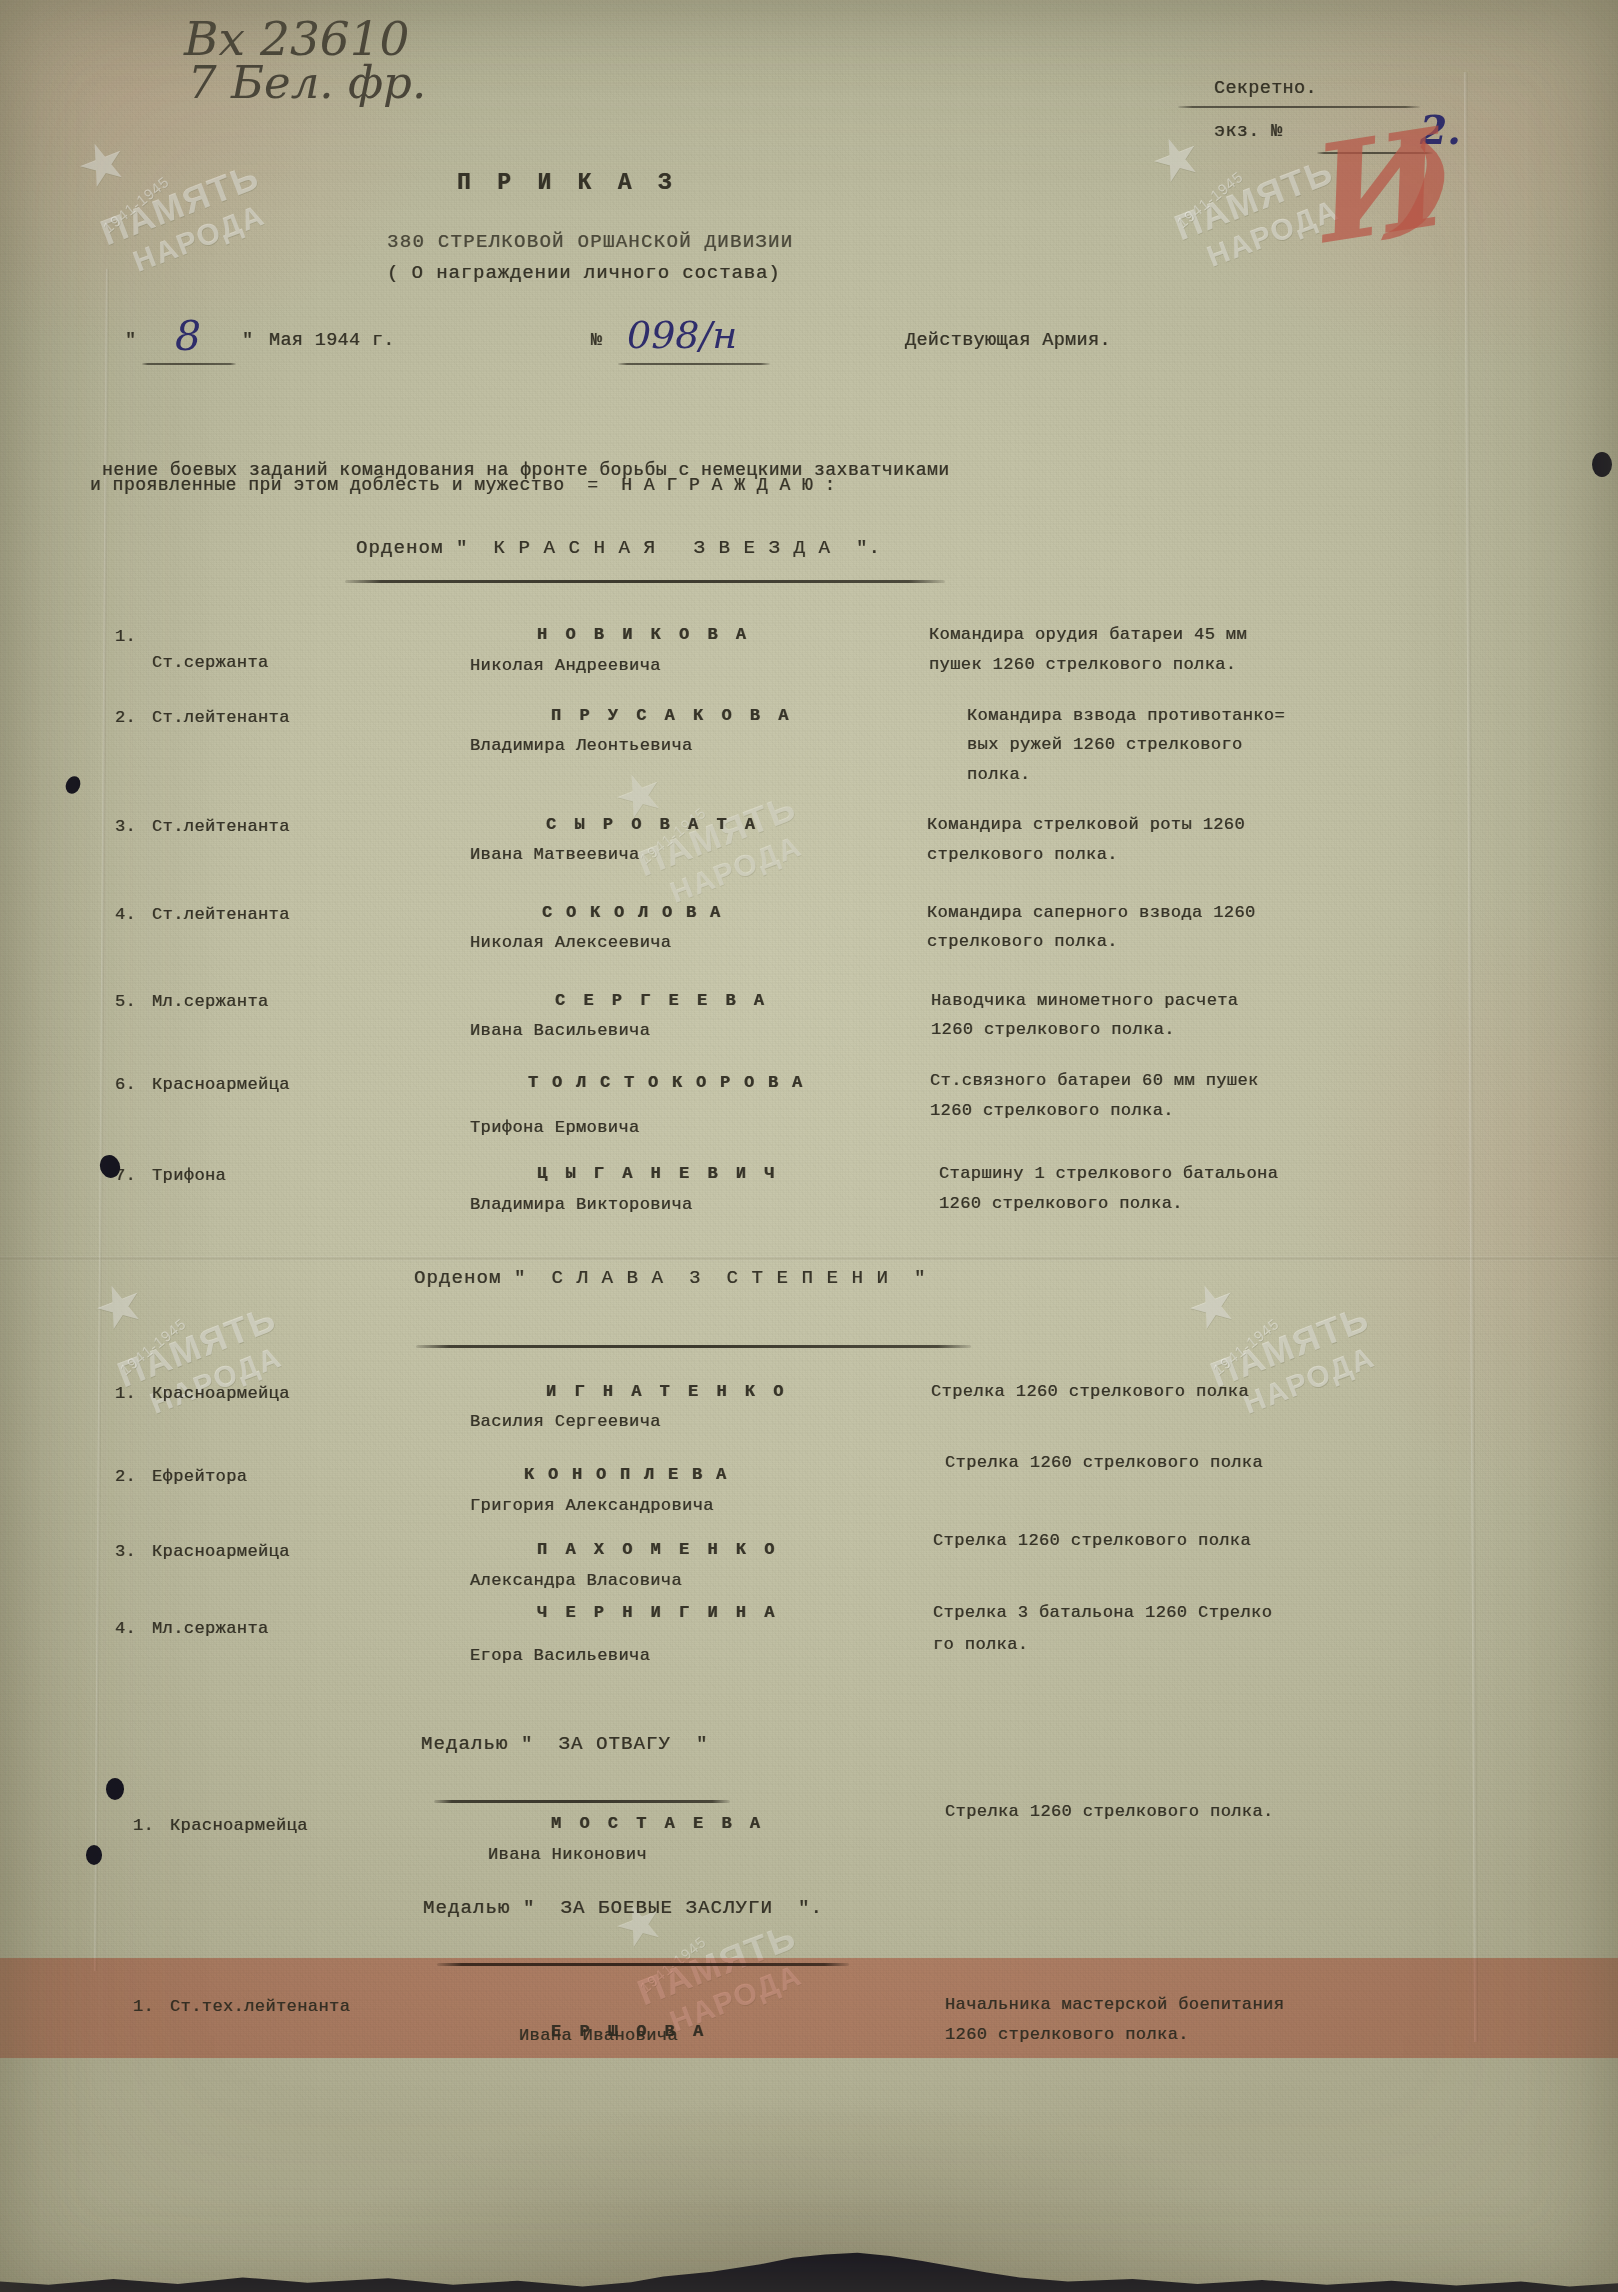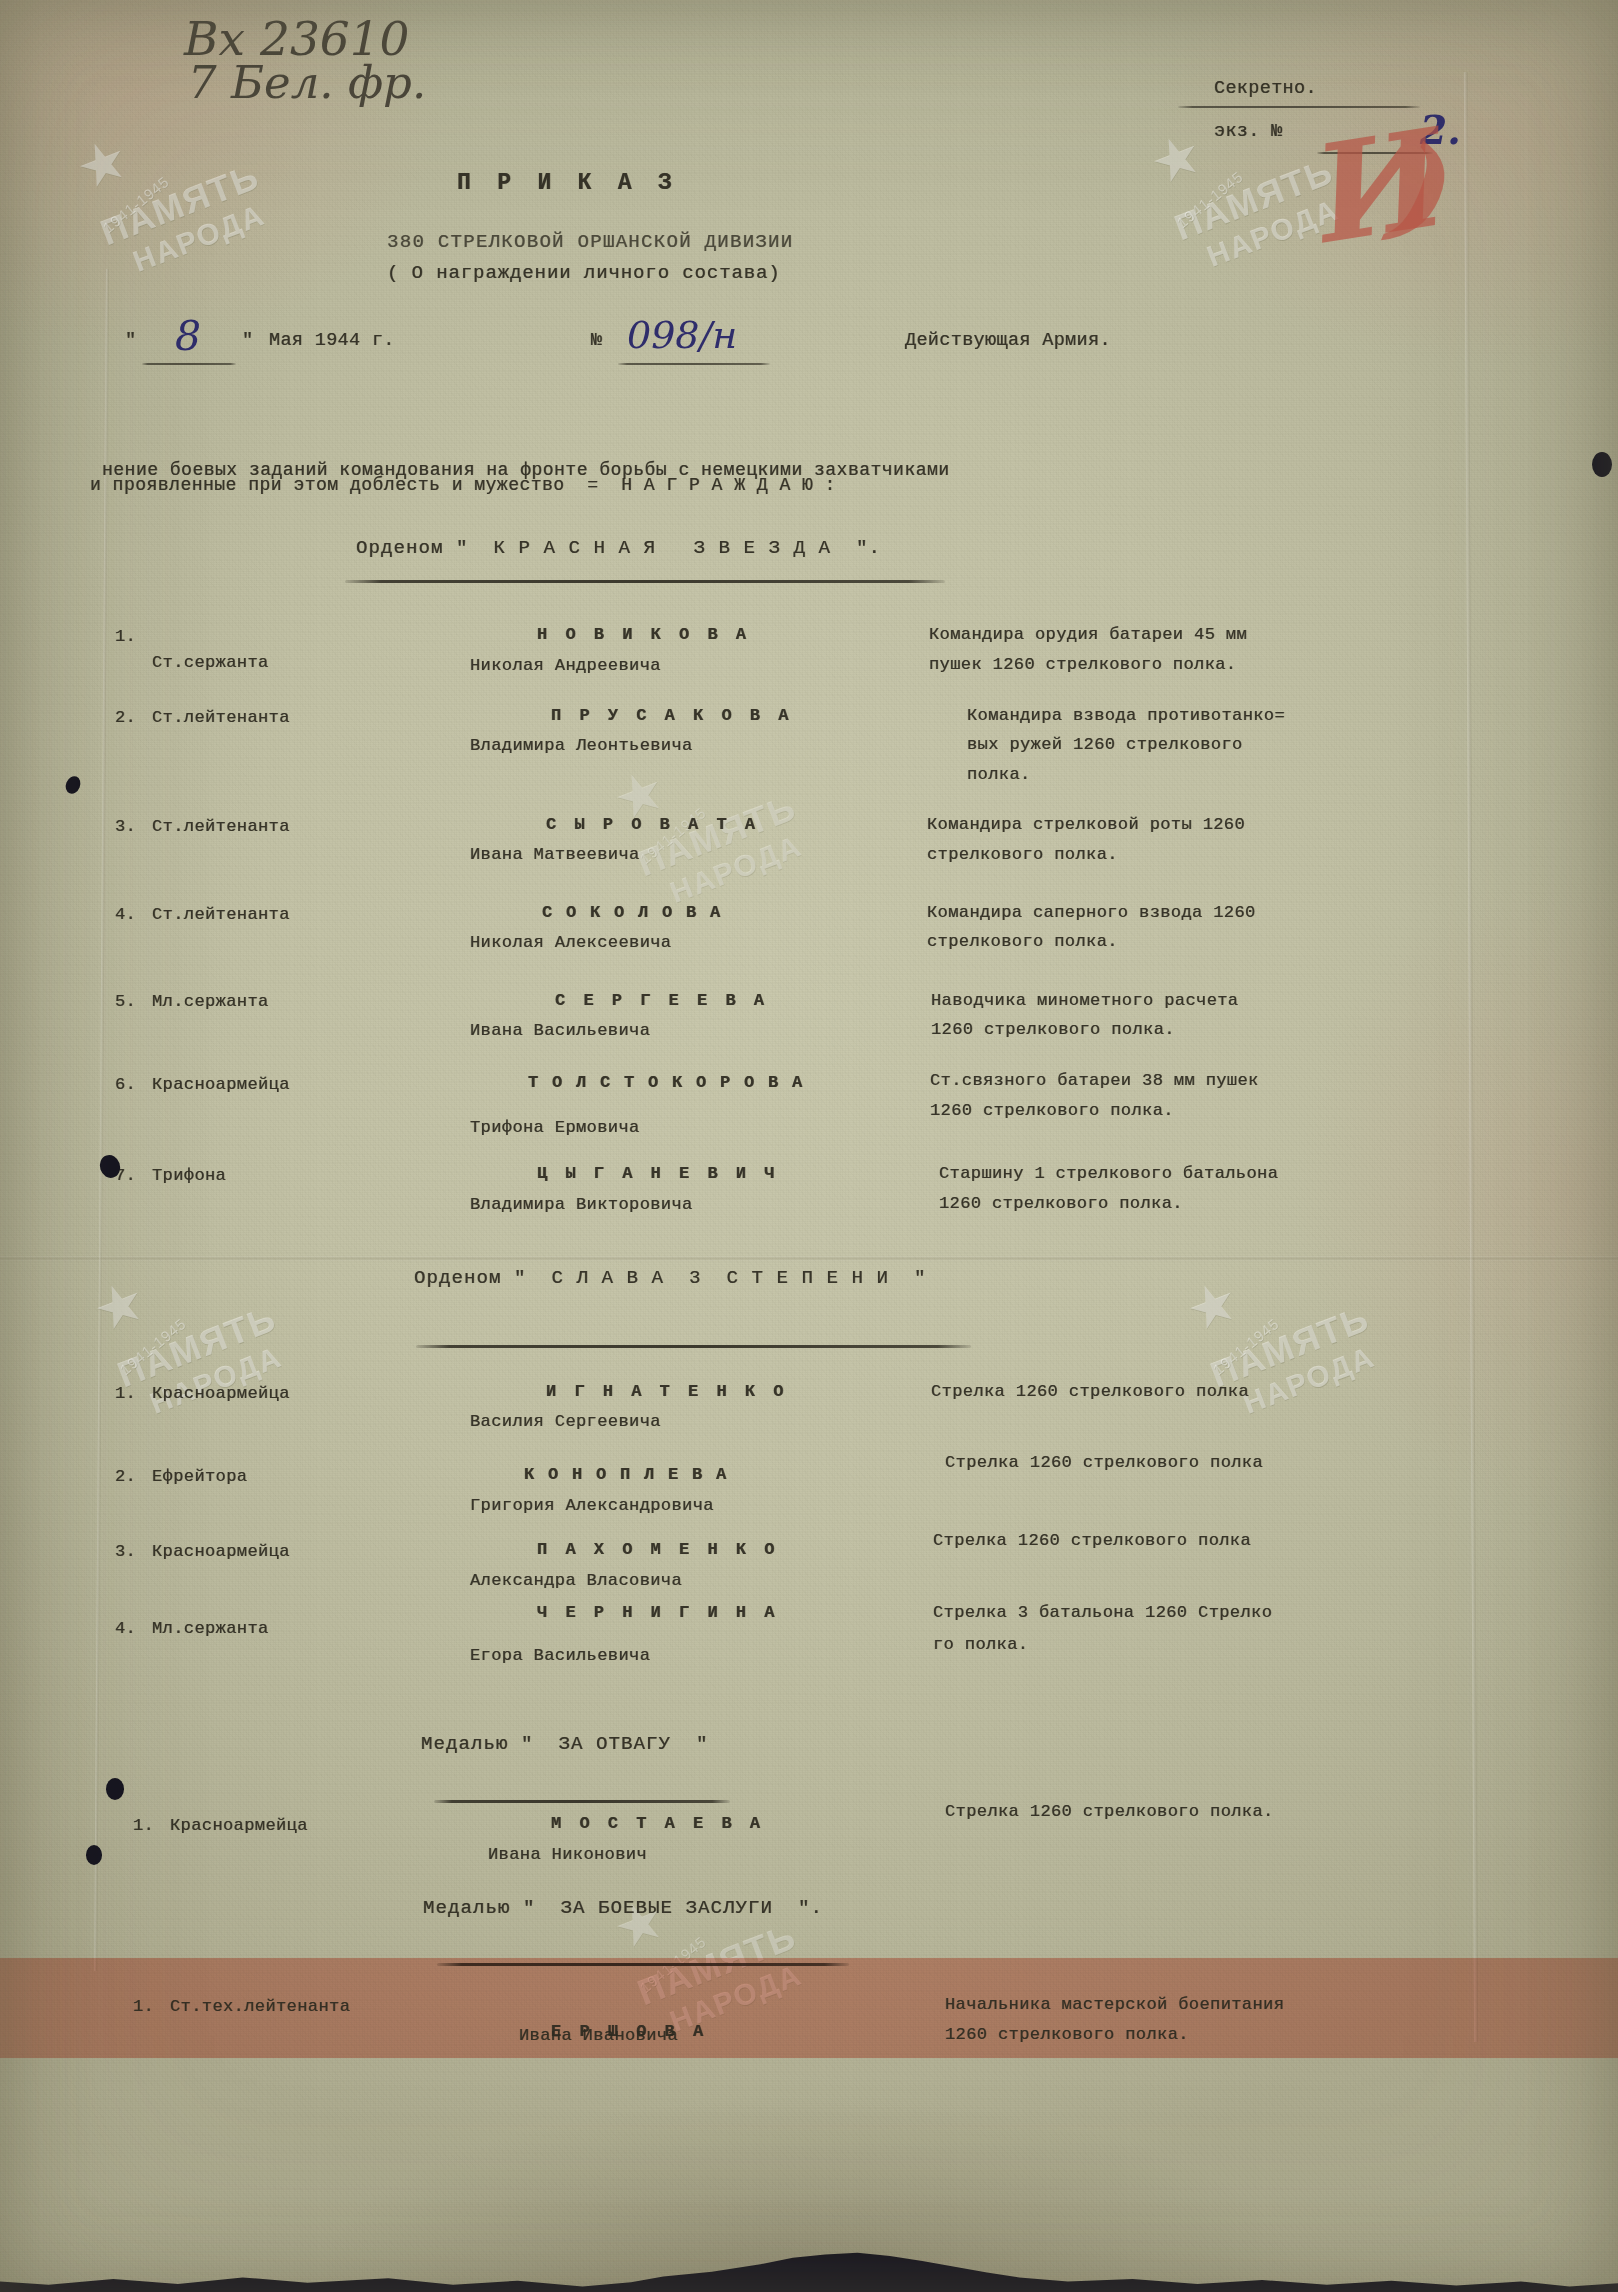--- a/index.html
+++ b/index.html
@@ -301,21 +301,21 @@
   <div class="typed t-sm" style="left:152px; top:992px;">Мл.сержанта</div>
   <div class="typed t-sm t-sp2" style="left:555px; top:991px;">С Е Р Г Е Е В А</div>
   <div class="typed t-sm" style="left:470px; top:1021px;">Ивана Васильевича</div>
   <div class="typed t-sm" style="left:931px; top:991px;">Наводчика минометного расчета</div>
   <div class="typed t-sm" style="left:931px; top:1020px;">1260 стрелкового полка.</div>
 
   <div class="typed t-sm" style="left:115px; top:1075px;">6.</div>
   <div class="typed t-sm" style="left:152px; top:1075px;">Красноармейца</div>
   <div class="typed t-sm" style="left:528px; top:1073px; letter-spacing:1.8px; font-weight:bold;">Т О Л С Т О К О Р О В А</div>
   <div class="typed t-sm" style="left:470px; top:1118px;">Трифона Ермовича</div>
-  <div class="typed t-sm" style="left:930px; top:1071px;">Ст.связного батареи 38 мм пушек</div>
+  <div class="typed t-sm" style="left:930px; top:1071px;">Ст.связного батареи 60 мм пушек</div>
   <div class="typed t-sm" style="left:930px; top:1101px;">1260 стрелкового полка.</div>
 
   <div class="typed t-sm" style="left:115px; top:1166px;">7.</div>
   <div class="typed t-sm" style="left:152px; top:1166px;">Трифона</div>
   <div class="typed t-sm t-sp2" style="left:537px; top:1164px;">Ц Ы Г А Н Е В И Ч</div>
   <div class="typed t-sm" style="left:470px; top:1195px;">Владимира Викторовича</div>
   <div class="typed t-sm" style="left:939px; top:1164px;">Старшину 1 стрелкового батальона</div>
   <div class="typed t-sm" style="left:939px; top:1194px;">1260 стрелкового полка.</div>
 
   <div class="typed t-sm" style="left:414px; top:1267px; font-size:19px; letter-spacing:1.1px;">Орденом "  С Л А В А  3  С Т Е П Е Н И  "</div>

